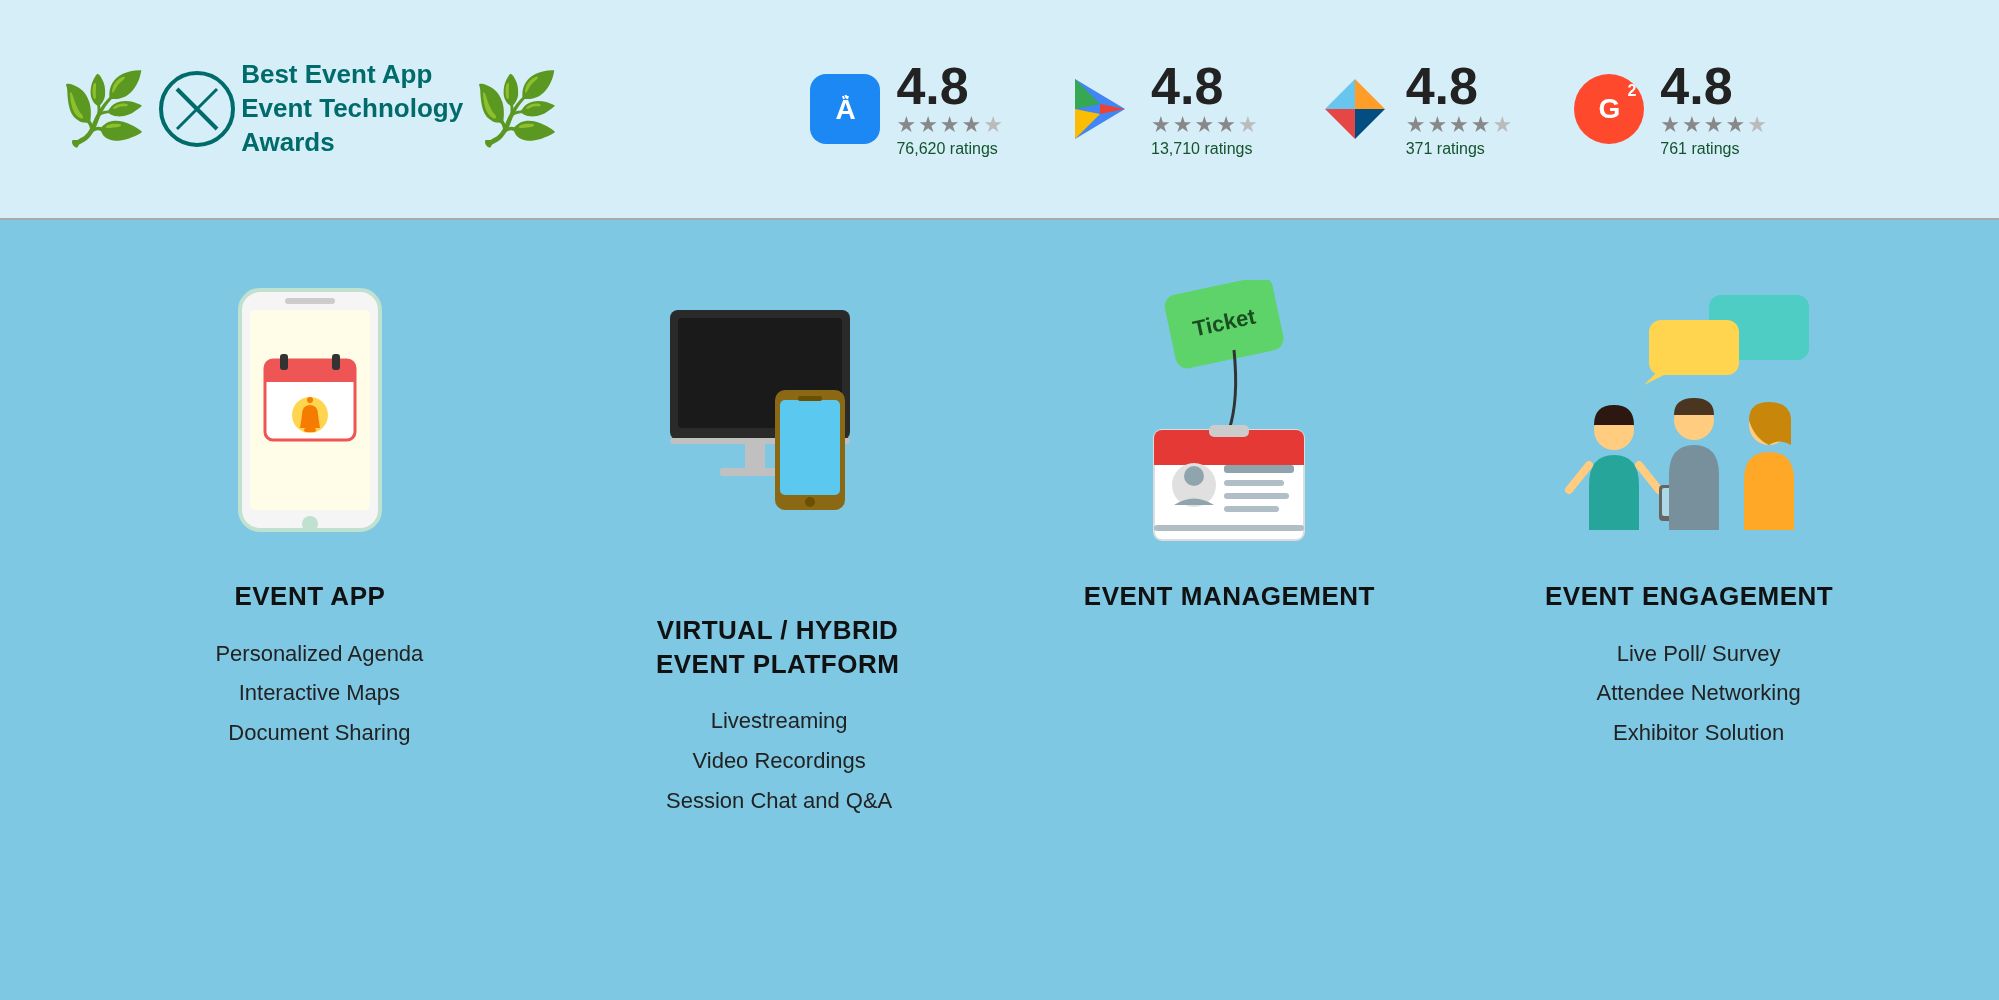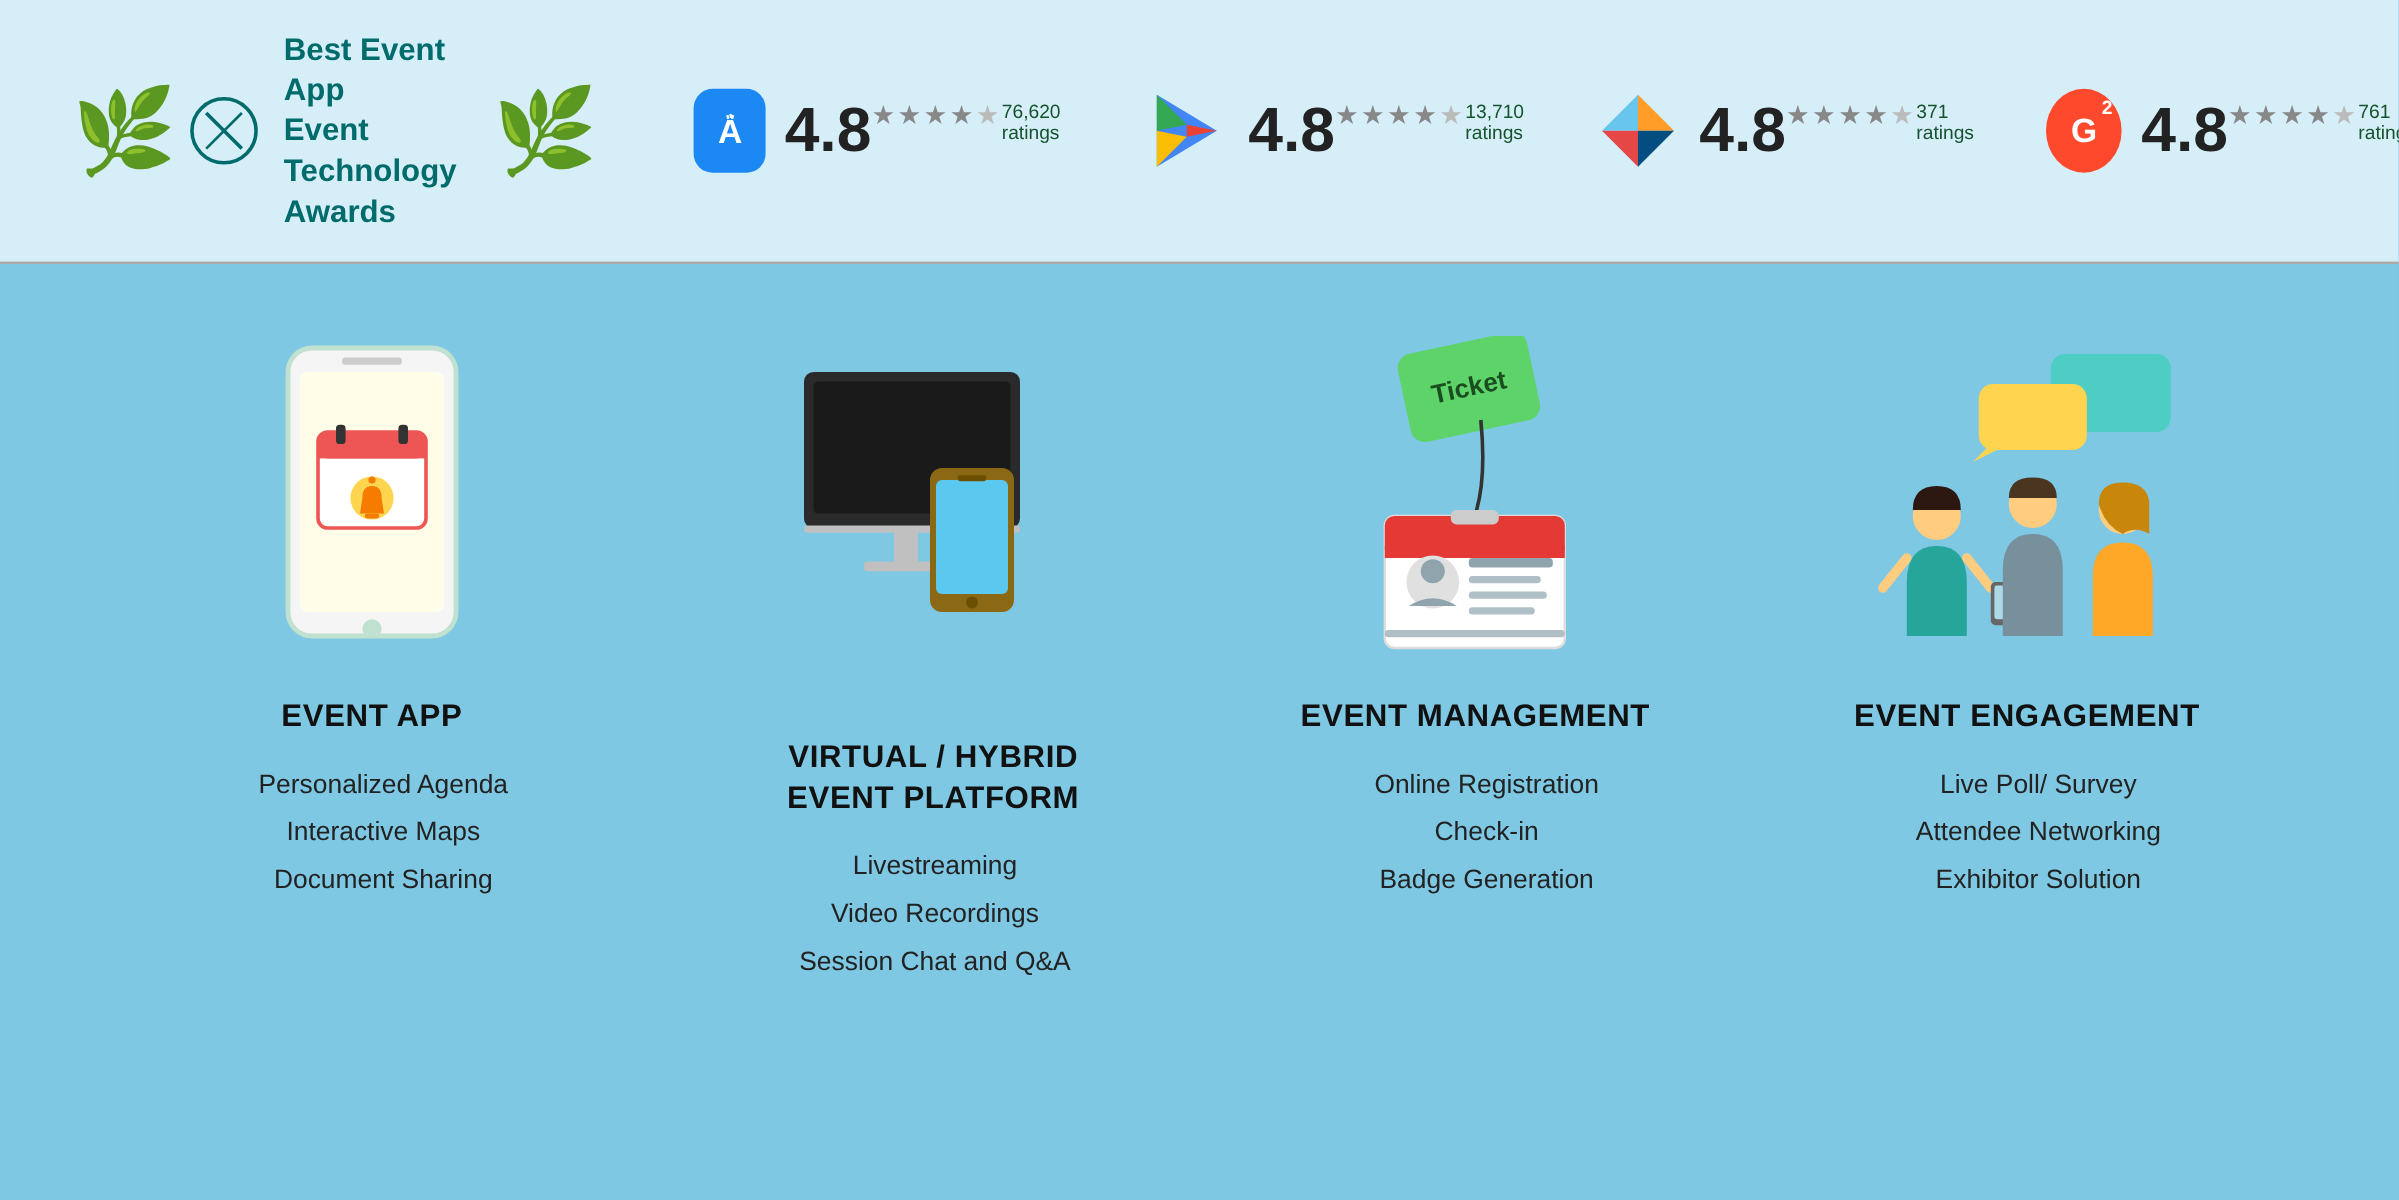--- a/index.html
+++ b/index.html
@@ -30,21 +30,21 @@
 
     .laurel {
       font-size: 70px;
       color: #c8a84b;
       line-height: 1;
     }
 
     .award-badge {
       display: flex;
       align-items: center;
-      gap: 20px;
+      gap: 4px;
     }
 
     .award-icon {
       width: 80px;
       height: 80px;
     }
 
     .award-text {
       color: #006b6b;
       font-size: 26px;
@@ -69,21 +69,21 @@
     .rating-logo {
       width: 70px;
       height: 70px;
       display: flex;
       align-items: center;
       justify-content: center;
     }
 
     .rating-info {
       display: flex;
-      flex-direction: row;
+      flex-direction: column;
     }
 
     .rating-number {
       font-size: 52px;
       font-weight: bold;
       color: #222;
       line-height: 1;
     }
 
     .stars {
@@ -372,25 +372,20 @@
         <rect x="105" y="185" width="70" height="8" rx="3" fill="#90a4ae"></rect>
         <rect x="105" y="200" width="60" height="6" rx="3" fill="#b0bec5"></rect>
         <rect x="105" y="213" width="65" height="6" rx="3" fill="#b0bec5"></rect>
         <rect x="105" y="226" width="55" height="6" rx="3" fill="#b0bec5"></rect>
         <rect x="35" y="245" width="150" height="6" rx="3" fill="#b0bec5"></rect>
       </svg>
     </div>
     <div class="feature-title">
       <span>EVENT MANAGEMENT</span>
     </div>
-    <div class="feature-list">
-      <div>Online Registration</div>
-      <div>Check-in</div>
-      <div>Badge Generation</div>
-    </div>
   </div>
 
   <div class="feature-column">
     <div class="feature-icon-area">
       <svg width="260" height="260" viewBox="0 0 260 260">
 
         <rect x="150" y="5" width="100" height="65" rx="12" fill="#4ecdc4"></rect>
         <polygon points="160,65 145,80 175,65" fill="#4ecdc4"></polygon>
 
         <rect x="90" y="30" width="90" height="55" rx="12" fill="#ffd54f"></rect>

